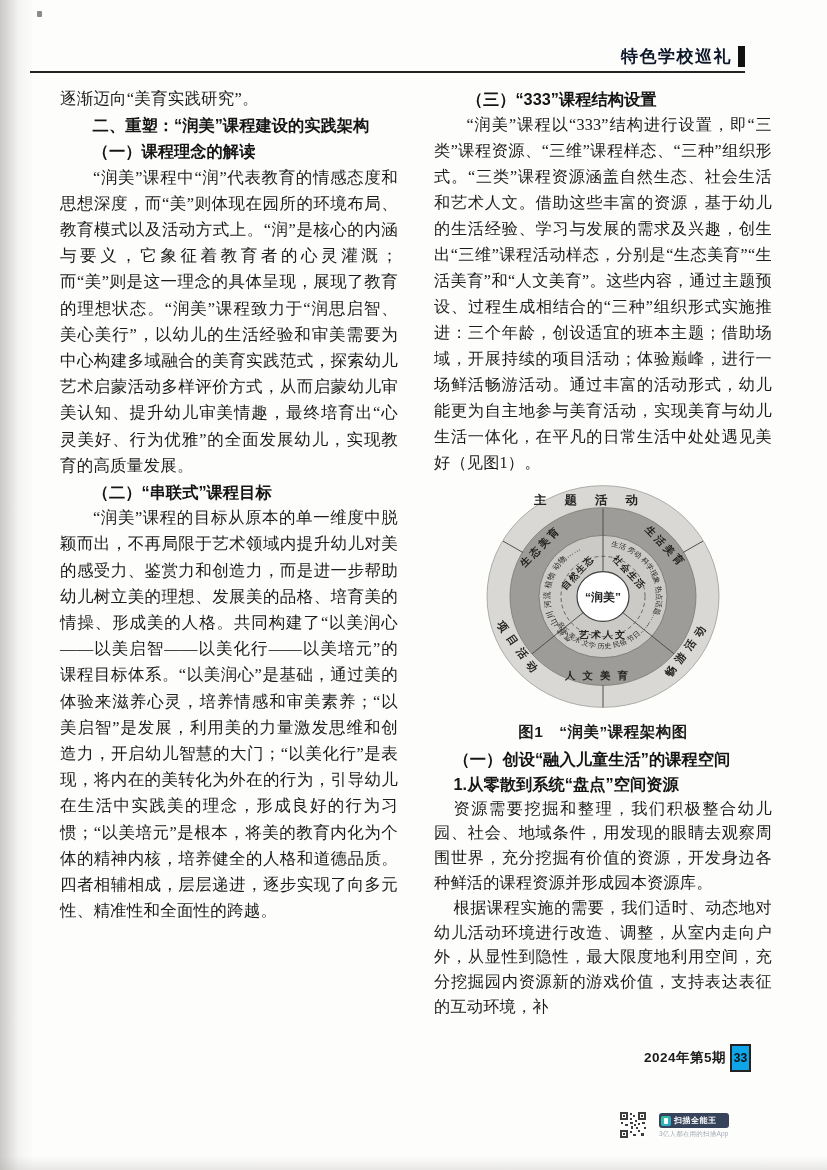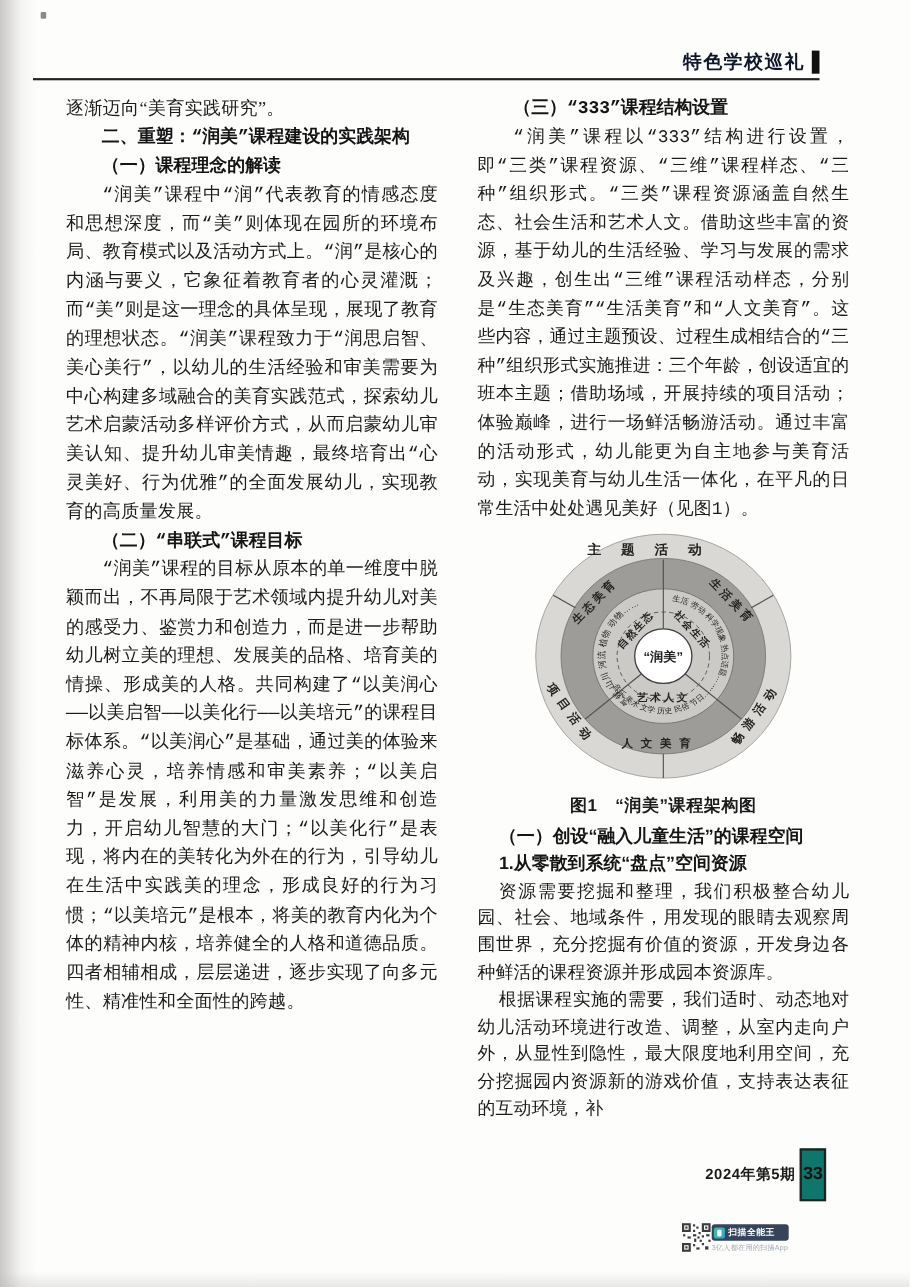--- a/index.html
+++ b/index.html
@@ -32,39 +32,39 @@
   .body{
     font-size:16.5px;line-height:26.2px;text-align:justify;
     letter-spacing:.2px;
   }
   .rightcol .body{font-size:16.2px;line-height:26px;}
   .h{
     font-family:"Liberation Sans","DejaVu Sans",sans-serif;
     font-weight:bold;font-size:16.3px;line-height:26.2px;color:#151515;
   }
   .rightcol .h{line-height:26px;}
-  .indent2{text-indent:2em;font-family:Liberation Mono, monospace;}
+  .indent2{text-indent:2em;}
   .indent1{text-indent:1.2em;}
   .tight{line-height:24.8px !important;}
   .figure{width:320px;margin:2px auto 0 auto;}
   .caption{
     text-align:center;font-family:"Liberation Sans","DejaVu Sans",sans-serif;
     font-weight:bold;font-size:15.5px;line-height:24px;margin:1px 0 3px 0;letter-spacing:.5px;
   }
   .footer{position:absolute;top:1044px;right:76px;display:flex;align-items:center;gap:4px;}
   .footer-issue{
     font-family:"Liberation Sans","DejaVu Sans",sans-serif;
     font-weight:bold;font-size:13.5px;letter-spacing:.5px;color:#1a1a1a;
   }
   .footer-page{
-    min-width:15px;height:16px;border:2px solid #222;background:#0f766e;
+    min-width:15px;height:16px;border:2px solid #222;background:#0ea5e9;
     font-family:"Liberation Sans","DejaVu Sans",sans-serif;font-weight:bold;
-    font-size:16px;line-height:16px;text-align:center;color:#111;padding:14px 1px;
-  }
-  .watermark{position:absolute;left:619px;top:1110px;display:flex;gap:0;align-items:center;opacity:.92;}
+    font-size:12px;line-height:16px;text-align:center;color:#111;padding:4px 1px;
+  }
+  .watermark{position:absolute;left:619px;top:1110px;display:flex;gap:12px;align-items:center;opacity:.92;}
   .wm-right{display:flex;flex-direction:column;gap:2px;padding-top:3px;}
   .wm-badge{
     display:flex;align-items:center;gap:3px;background:#26344d;border-radius:3px;
     padding:1px 5px 1px 2px;height:13px;
   }
   .wm-icon{width:10px;height:10px;border-radius:2px;background:linear-gradient(135deg,#27c08d,#1b9ed8);position:relative;}
   .wm-icon::after{content:"";position:absolute;left:3px;top:2px;width:4px;height:6px;background:#fff;border-radius:1px;}
   .wm-name{
     color:#fff;font-family:"Liberation Sans","DejaVu Sans",sans-serif;
     font-weight:bold;font-size:8px;letter-spacing:.5px;white-space:nowrap;

